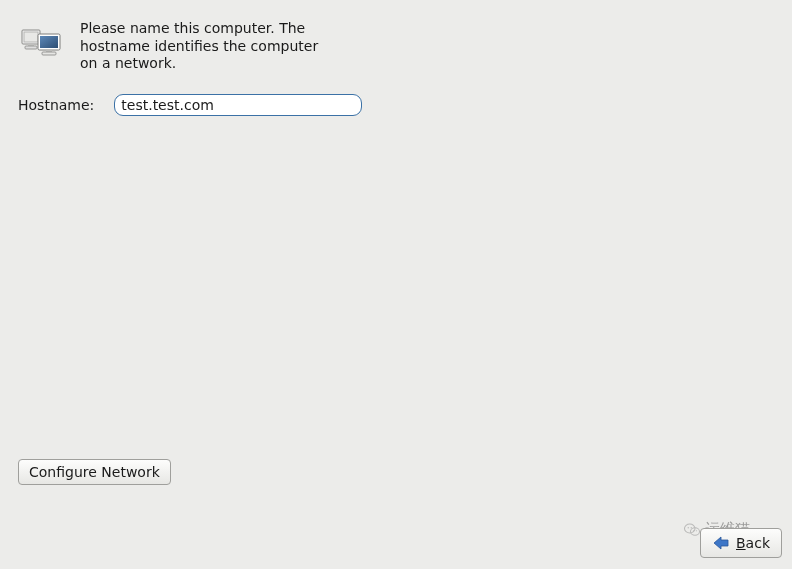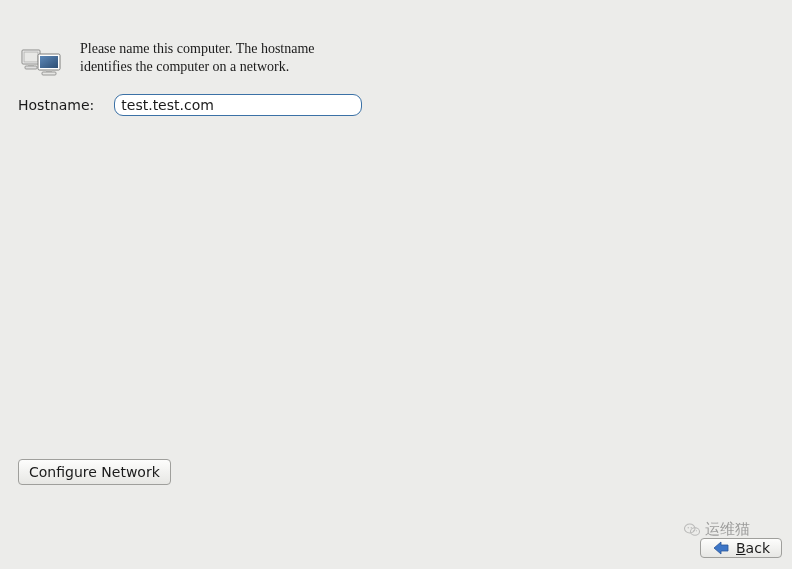--- a/index.html
+++ b/index.html
@@ -16,25 +16,24 @@
   .root {
     position: relative;
     width: 792px;
     height: 569px;
     box-sizing: border-box;
   }
 
   .header-row {
     position: absolute;
     left: 18px;
-    top: 40px;
+    top: 20px;
     display: flex;
     align-items: flex-start;
     gap: 14px;
-    font-family: Liberation Serif, serif;
   }
   .header-icon {
     width: 48px;
     height: 44px;
     flex: 0 0 auto;
     margin-top: 4px;
   }
   .header-text {
     width: 252px;
     line-height: 1.25;
@@ -91,21 +90,21 @@
 
   .nav-bar {
     position: absolute;
     right: 10px;
     bottom: 11px;
     display: flex;
     gap: 10px;
   }
   .nav-btn {
     width: 82px;
-    height: 20px;
+    height: 30px;
     justify-content: center;
     padding: 4px 8px;
   }
   .nav-btn svg { flex: 0 0 auto; }
 
   .watermark {
     position: absolute;
     right: 42px;
     bottom: 30px;
     color: rgba(90,90,90,0.55);

